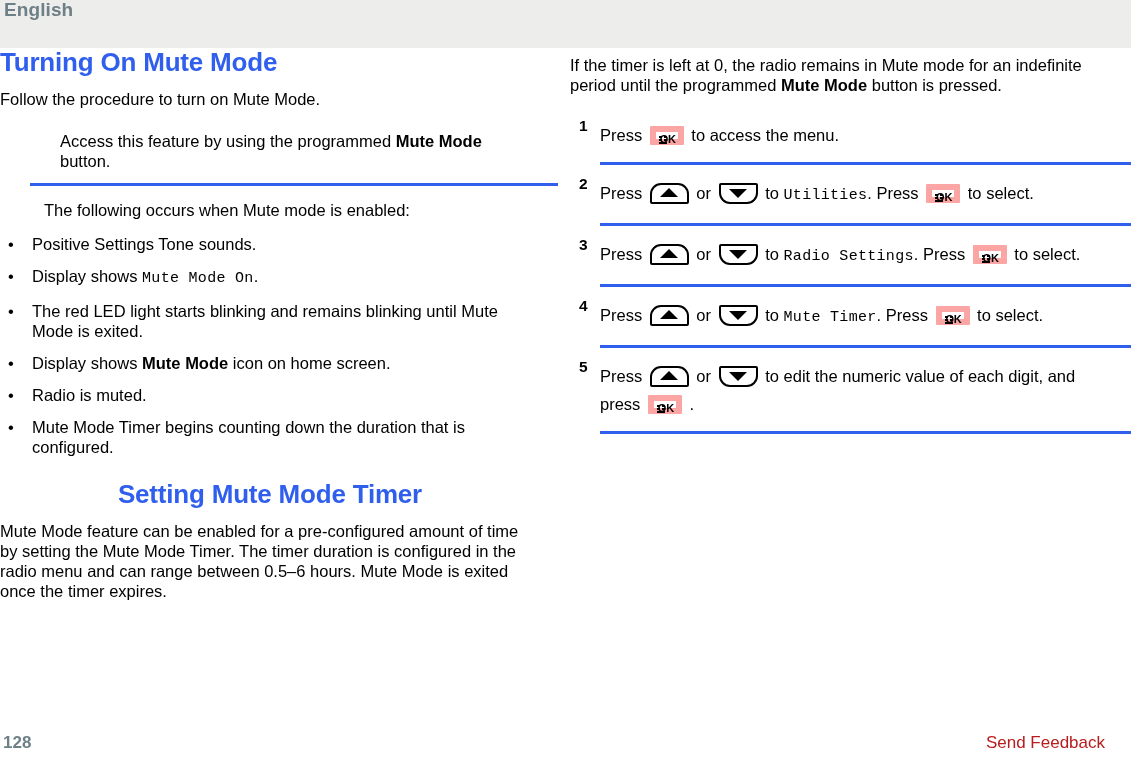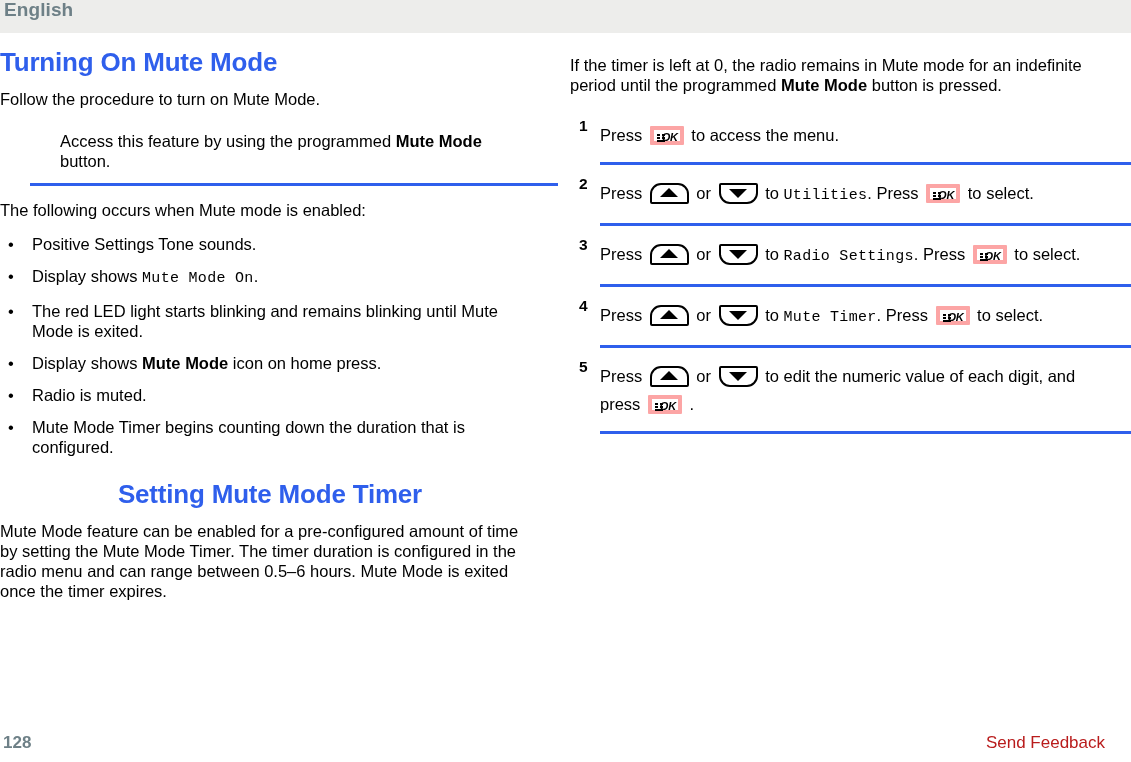--- a/index.html
+++ b/index.html
@@ -16,21 +16,21 @@
     overflow: hidden;
     position: relative;
   }
 
   
   .header-band {
     position: absolute;
     top: 0;
     left: 0;
     width: 1131px;
-    height: 33px;
+    height: 48px;
     background: #ededeb;
   }
   .header-lang {
     position: absolute;
     left: 4px;
     top: -3px;
     font-size: 19px;
     font-weight: bold;
     color: #6e8087;
     letter-spacing: 0.1px;
@@ -148,27 +148,26 @@
   .key {
     display: inline-block;
     vertical-align: middle;
     position: relative;
   }
 
   
   .key-ok {
     width: 34px;
     height: 19px;
-    border: 4px solid #fca5a5;
+    border: 6px solid #fca5a5;
     border-radius: 1px;
     background: #fff;
     margin: 0 3px;
     vertical-align: -4px;
     box-sizing: border-box;
-    font-style: italic;
   }
   .key-ok .ok-grid {
     position: absolute;
     left: 3px;
     top: 4px;
     width: 9px;
     height: 8px;
   }
   .key-ok .ok-grid i {
     position: absolute;
@@ -265,27 +264,27 @@
 
     <p class="body-text" style="margin-top:12px;">Follow the procedure to turn on Mute Mode.</p>
 
     <div class="note-block" style="margin-top:22px;">
       <p class="body-text">
         <span>Access this feature by using the programmed </span><b>Mute Mode</b><span> button.</span>
       </p>
     </div>
     <div class="note-rule" style="margin-top:12px;"></div>
 
-    <p class="body-text" style="margin-top:14px;">The following occurs when Mute mode is enabled:</p>
+    <p class="body-text" style="margin-top:14px;padding-left:44px;">The following occurs when Mute mode is enabled:</p>
 
     <ul class="bullets" style="margin-top:14px;">
         <li><span class="bullet-dot">•</span><span>Positive Settings Tone sounds.</span></li>
         <li><span class="bullet-dot">•</span><span>Display shows </span><span class="mono">Mute Mode On</span><span>.</span></li>
         <li><span class="bullet-dot">•</span><span>The red LED light starts blinking and remains blinking until Mute Mode is exited.</span></li>
-        <li><span class="bullet-dot">•</span><span>Display shows </span><span style="font-weight: bold;">Mute Mode</span><span> icon on home press.</span></li>
+        <li><span class="bullet-dot">•</span><span>Display shows </span><span style="font-weight: bold;">Mute Mode</span><span> icon on home screen.</span></li>
         <li><span class="bullet-dot">•</span><span>Radio is muted.</span></li>
         <li><span class="bullet-dot">•</span><span>Mute Mode Timer begins counting down the duration that is configured.</span></li>
       </ul>
 
     <h2 class="section-title" style="margin-top:22px;text-align:center;">Setting Mute Mode Timer</h2>
 
     <p class="body-text" style="margin-top:12px;">Mute Mode feature can be enabled for a pre-configured amount of time by setting the Mute Mode Timer. The timer duration is configured in the radio menu and can range between 0.5–6 hours. Mute Mode is exited once the timer expires.</p>
   </div>
 
   <div class="col col-right">

